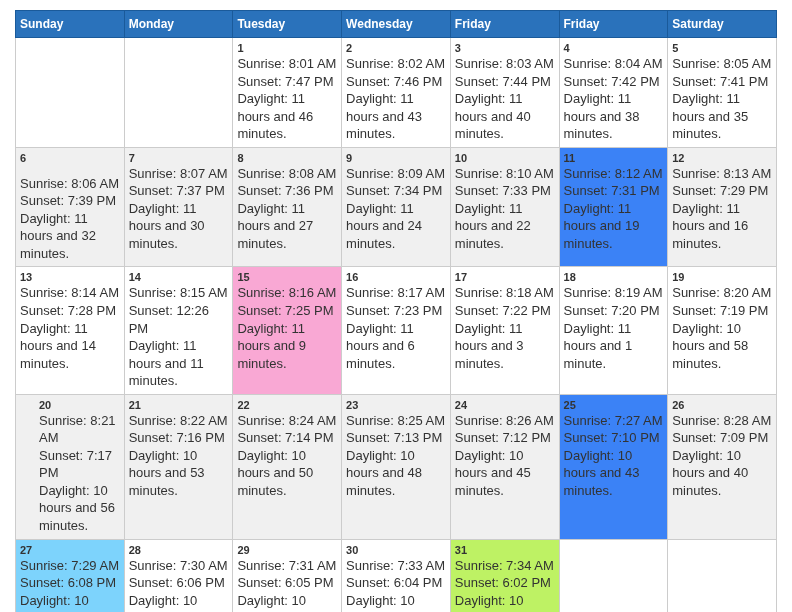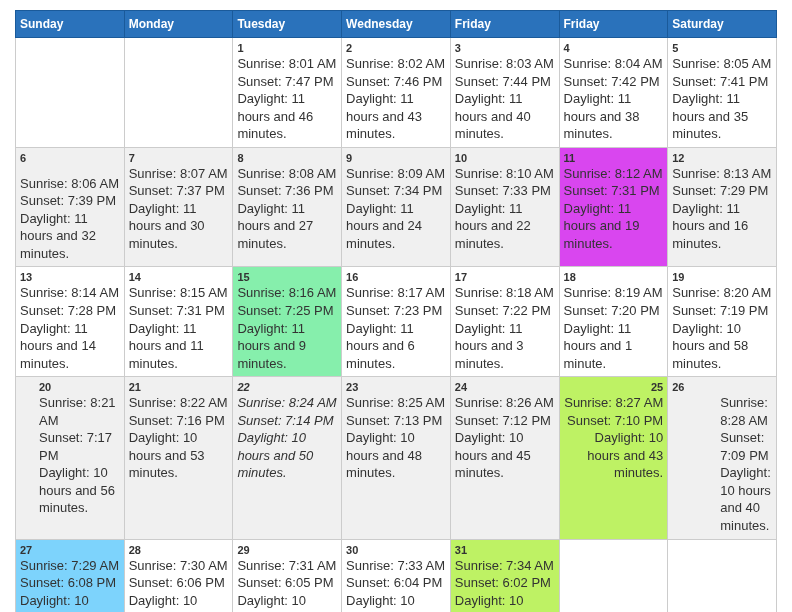--- a/index.html
+++ b/index.html
@@ -161,21 +161,21 @@
             <div class="cell-text" style="white-space: pre-line;">Sunrise: 8:09 AM
 Sunset: 7:34 PM
 Daylight: 11 hours and 24 minutes.</div>
           </td>
           <td style="background: rgb(240, 240, 240);">
             <span class="day-number">10</span>
             <div class="cell-text" style="white-space: pre-line;">Sunrise: 8:10 AM
 Sunset: 7:33 PM
 Daylight: 11 hours and 22 minutes.</div>
           </td>
-          <td style="background: #d946ef; margin-top: 36px;">
+          <td style="background: #3b82f6; margin-top: 36px;">
             <span class="day-number">11</span>
             <div class="cell-text" style="white-space: pre-line;">Sunrise: 8:12 AM
 Sunset: 7:31 PM
 Daylight: 11 hours and 19 minutes.</div>
           </td>
           <td style="background: rgb(240, 240, 240);">
             <span class="day-number">12</span>
             <div class="cell-text" style="white-space: pre-line;">Sunrise: 8:13 AM
 Sunset: 7:29 PM
 Daylight: 11 hours and 16 minutes.</div>
@@ -184,24 +184,24 @@
         <tr>
           <td style="background: rgb(255, 255, 255);">
             <span class="day-number">13</span>
             <div class="cell-text" style="white-space: pre-line;">Sunrise: 8:14 AM
 Sunset: 7:28 PM
 Daylight: 11 hours and 14 minutes.</div>
           </td>
           <td style="background: rgb(255, 255, 255);">
             <span class="day-number">14</span>
             <div class="cell-text" style="white-space: pre-line;">Sunrise: 8:15 AM
-Sunset: 7:31 PM
+Sunset: 12:26 PM
 Daylight: 11 hours and 11 minutes.</div>
           </td>
-          <td style="background: #86efac;">
+          <td style="background: #f9a8d4;">
             <span class="day-number">15</span>
             <div class="cell-text" style="white-space: pre-line;">Sunrise: 8:16 AM
 Sunset: 7:25 PM
 Daylight: 11 hours and 9 minutes.</div>
           </td>
           <td style="background: rgb(255, 255, 255);">
             <span class="day-number">16</span>
             <div class="cell-text" style="white-space: pre-line;">Sunrise: 8:17 AM
 Sunset: 7:23 PM
 Daylight: 11 hours and 6 minutes.</div>
@@ -231,47 +231,47 @@
             <div class="cell-text" style="white-space: pre-line;">Sunrise: 8:21 AM
 Sunset: 7:17 PM
 Daylight: 10 hours and 56 minutes.</div>
           </td>
           <td style="background: rgb(240, 240, 240);">
             <span class="day-number">21</span>
             <div class="cell-text" style="white-space: pre-line;">Sunrise: 8:22 AM
 Sunset: 7:16 PM
 Daylight: 10 hours and 53 minutes.</div>
           </td>
-          <td style="background: rgb(240, 240, 240); font-style: italic;">
+          <td style="background: rgb(240, 240, 240);">
             <span class="day-number">22</span>
             <div class="cell-text" style="white-space: pre-line;">Sunrise: 8:24 AM
 Sunset: 7:14 PM
 Daylight: 10 hours and 50 minutes.</div>
           </td>
           <td style="background: rgb(240, 240, 240);">
             <span class="day-number">23</span>
             <div class="cell-text" style="white-space: pre-line;">Sunrise: 8:25 AM
 Sunset: 7:13 PM
 Daylight: 10 hours and 48 minutes.</div>
           </td>
           <td style="background: rgb(240, 240, 240);">
             <span class="day-number">24</span>
             <div class="cell-text" style="white-space: pre-line;">Sunrise: 8:26 AM
 Sunset: 7:12 PM
 Daylight: 10 hours and 45 minutes.</div>
           </td>
-          <td style="background: #bef264; text-align: right;">
+          <td style="background: #3b82f6;">
             <span class="day-number">25</span>
-            <div class="cell-text" style="white-space: pre-line;">Sunrise: 8:27 AM
+            <div class="cell-text" style="white-space: pre-line;">Sunrise: 7:27 AM
 Sunset: 7:10 PM
 Daylight: 10 hours and 43 minutes.</div>
           </td>
           <td style="background: rgb(240, 240, 240);">
             <span class="day-number">26</span>
-            <div class="cell-text" style="white-space: pre-line; margin-left: 48px;">Sunrise: 8:28 AM
+            <div class="cell-text" style="white-space: pre-line;">Sunrise: 8:28 AM
 Sunset: 7:09 PM
 Daylight: 10 hours and 40 minutes.</div>
           </td>
         </tr>
         <tr>
           <td style="background: #7dd3fc;">
             <span class="day-number">27</span>
             <div class="cell-text" style="white-space: pre-line;">Sunrise: 7:29 AM
 Sunset: 6:08 PM
 Daylight: 10 hours and 38 minutes.</div>

